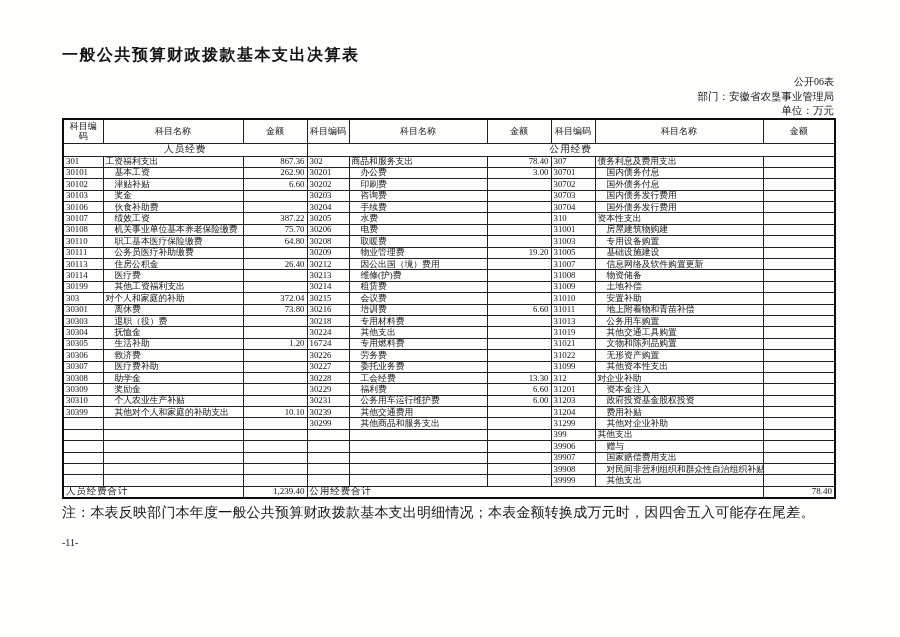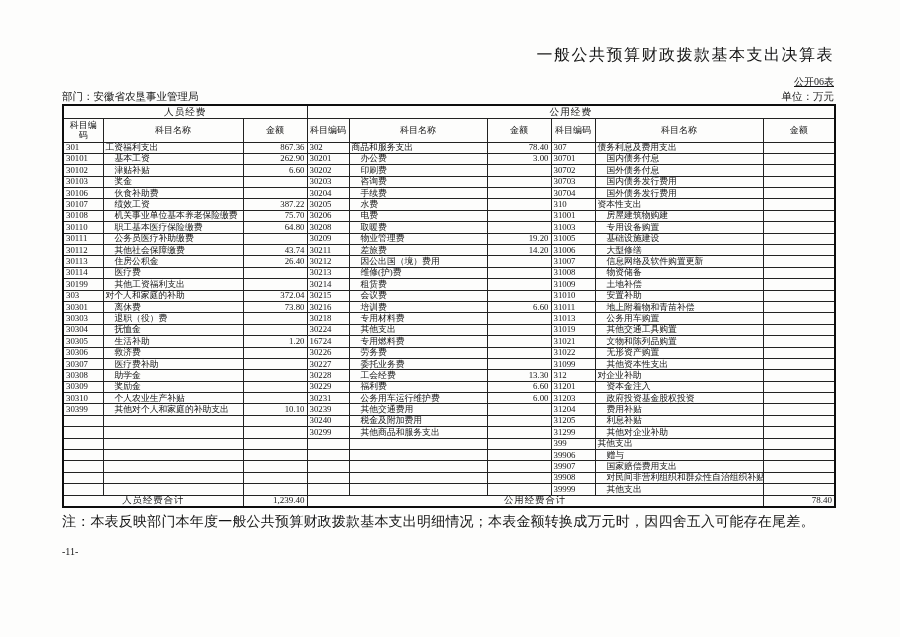--- a/index.html
+++ b/index.html
@@ -8,30 +8,30 @@
     width: 900px; height: 637px;
     background: #fdfdfc;
     color: #141414;
     font-family: "Liberation Serif", "DejaVu Serif", serif;
     position: relative;
     margin: 0 auto;
     overflow: hidden;
   }
   .content { position: absolute; left: 62px; top: 0; width: 772px; }
   .title {
-    text-align: right;
+    text-align: left;
     font-size: 16px;
-    font-weight: normal;
+    font-weight: bold;
     letter-spacing: 1.5px;
     margin-top: 45px;
   }
-  .form-code { text-align: right; font-size: 10px; margin-top: 9px; text-decoration: underline; }
+  .form-code { text-align: right; font-size: 10px; margin-top: 9px; }
   .meta-row {
     display: flex; justify-content: space-between; align-items: flex-end;
-    font-size: 10.5px; margin-top: 1px;
+    font-size: 10.5px; margin-top: 1px; flex-direction: column;
   }
   table.budget {
     border-collapse: collapse;
     table-layout: fixed;
     width: 772px;
     border: 2px solid #0d0d0d;
   }
   table.budget th, table.budget td {
     border: 1px solid #222;
     font-size: 8.8px;
@@ -42,21 +42,21 @@
     overflow: hidden;
     white-space: nowrap;
     vertical-align: middle;
   }
   thead th.section { height: 13px; text-align: center; font-size: 9.6px; letter-spacing: 1px; }
   thead th.colhead { height: 24px; text-align: center; white-space: normal; line-height: 1.15; font-size: 9px; }
   td.code { text-align: left; }
   td.name { text-align: left; }
   td.name.indent { padding-left: 11px; }
   td.amt { text-align: right; }
-  tfoot td.total-label { text-align: center; font-size: 9.4px; letter-spacing: 1px; }
+  tfoot td.total-label { font-size: 9.4px; letter-spacing: 1px; }
   tfoot td.amt { font-size: 9px; margin-top: 31px; }
   .note { font-size: 14px; margin-top: 5px; white-space: nowrap; letter-spacing: 0.2px; }
   .page-num { text-align: left; font-size: 10px; margin-top: 15px; }
 </style>
 </head>
 <body>
 
 <div class="page">
   <div class="content">
 
@@ -74,34 +74,34 @@
           <col style="width:64px">
         <col style="width:42px">
           <col style="width:138px">
           <col style="width:64px">
         <col style="width:44px">
           <col style="width:168px">
           <col style="width:72px">
       </colgroup>
       <thead>
         <tr>
-          <th class="section" colspan="3">人员经费</th>
-          <th class="section" colspan="6">公用经费</th>
-        </tr>
-        <tr>
           <th class="colhead">科目编码</th>
           <th class="colhead">科目名称</th>
           <th class="colhead">金额</th>
           <th class="colhead">科目编码</th>
           <th class="colhead">科目名称</th>
           <th class="colhead">金额</th>
           <th class="colhead">科目编码</th>
           <th class="colhead">科目名称</th>
           <th class="colhead">金额</th>
         </tr>
+        <tr>
+          <th class="section" colspan="3">人员经费</th>
+          <th class="section" colspan="6">公用经费</th>
+        </tr>
       </thead>
       <tbody>
           <tr>
             <td class="code">301</td>
             <td class="name">工资福利支出</td>
             <td class="amt">867.36</td>
             <td class="code">302</td>
             <td class="name">商品和服务支出</td>
             <td class="amt">78.40</td>
             <td class="code">307</td>
@@ -190,31 +190,20 @@
             <td class="name indent">公务员医疗补助缴费</td>
             <td class="amt"></td>
             <td class="code">30209</td>
             <td class="name indent">物业管理费</td>
             <td class="amt">19.20</td>
             <td class="code">31005</td>
             <td class="name indent">基础设施建设</td>
             <td class="amt"></td>
           </tr>
           <tr>
-            <td class="code">30112</td>
-            <td class="name indent">其他社会保障缴费</td>
-            <td class="amt">43.74</td>
-            <td class="code">30211</td>
-            <td class="name indent">差旅费</td>
-            <td class="amt">14.20</td>
-            <td class="code">31006</td>
-            <td class="name indent">大型修缮</td>
-            <td class="amt"></td>
-          </tr>
-          <tr>
             <td class="code">30113</td>
             <td class="name indent">住房公积金</td>
             <td class="amt">26.40</td>
             <td class="code">30212</td>
             <td class="name indent">因公出国（境）费用</td>
             <td class="amt"></td>
             <td class="code">31007</td>
             <td class="name indent">信息网络及软件购置更新</td>
             <td class="amt"></td>
           </tr>
@@ -352,31 +341,20 @@
           </tr>
           <tr>
             <td class="code">30399</td>
             <td class="name indent">其他对个人和家庭的补助支出</td>
             <td class="amt">10.10</td>
             <td class="code">30239</td>
             <td class="name indent">其他交通费用</td>
             <td class="amt"></td>
             <td class="code">31204</td>
             <td class="name indent">费用补贴</td>
-            <td class="amt"></td>
-          </tr>
-          <tr>
-            <td class="code"></td>
-            <td class="name"></td>
-            <td class="amt"></td>
-            <td class="code">30240</td>
-            <td class="name indent">税金及附加费用</td>
-            <td class="amt"></td>
-            <td class="code">31205</td>
-            <td class="name indent">利息补贴</td>
             <td class="amt"></td>
           </tr>
           <tr>
             <td class="code"></td>
             <td class="name"></td>
             <td class="amt"></td>
             <td class="code">30299</td>
             <td class="name indent">其他商品和服务支出</td>
             <td class="amt"></td>
             <td class="code">31299</td>

